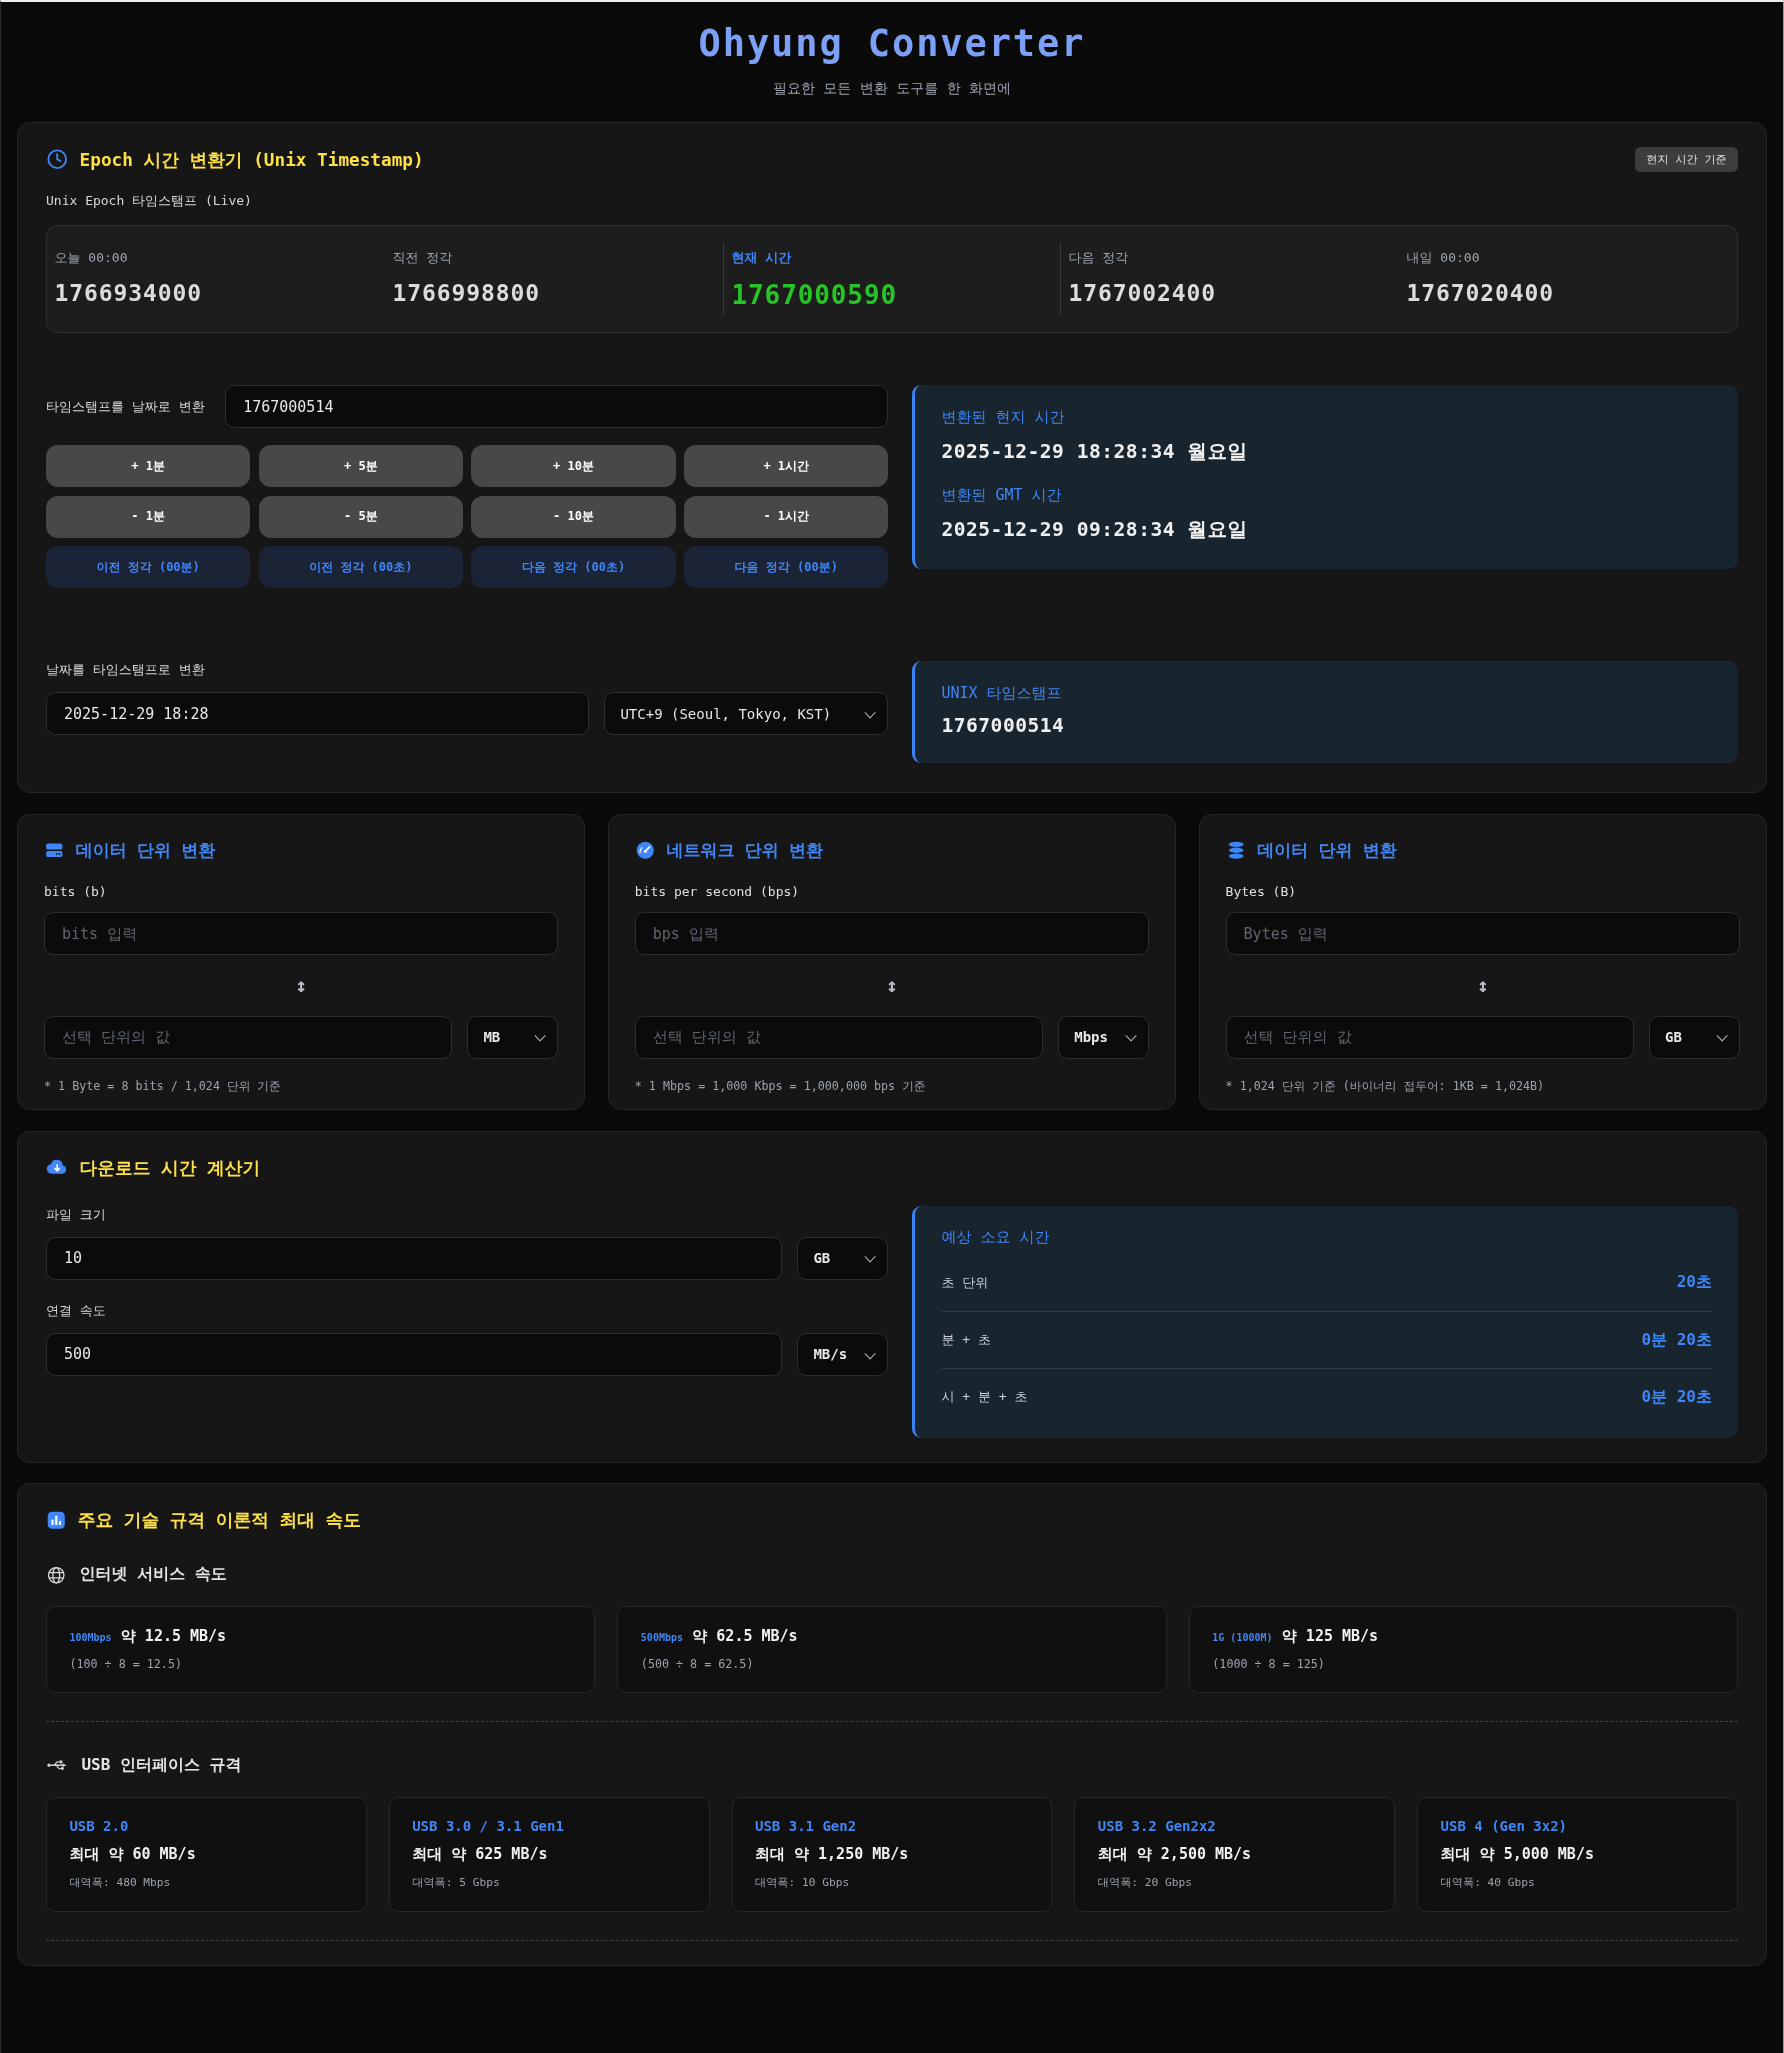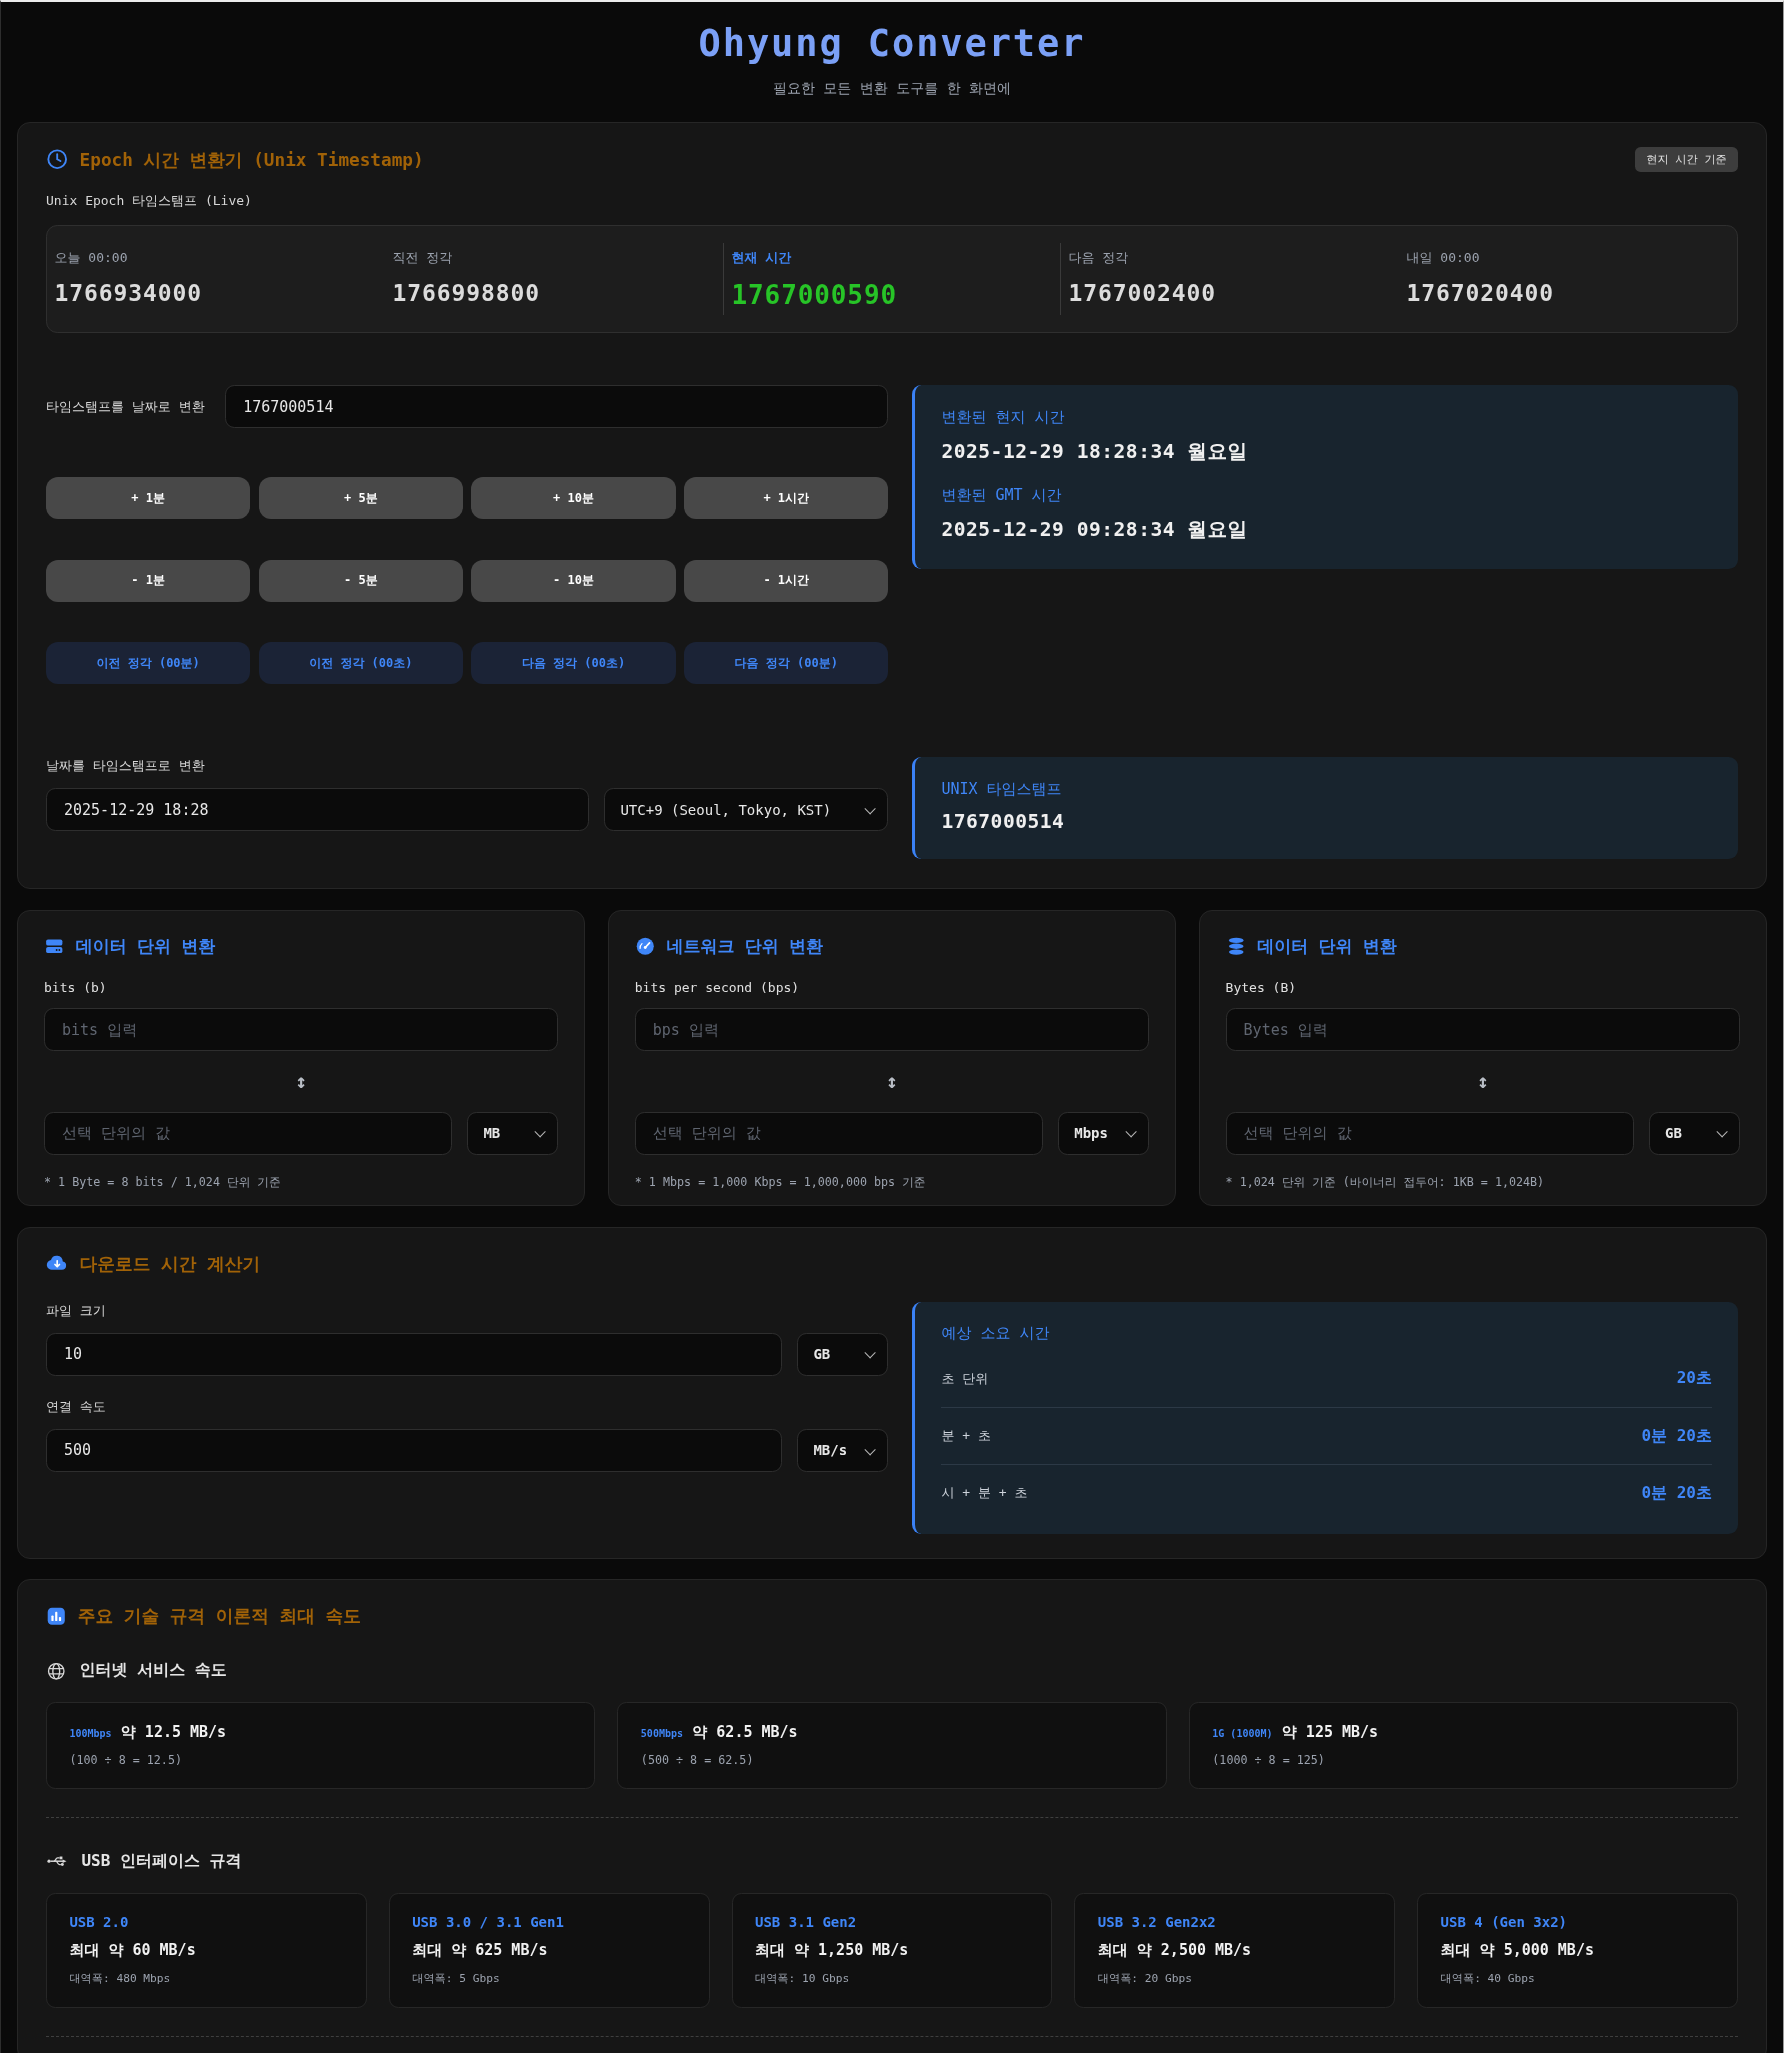--- a/index.html
+++ b/index.html
@@ -14,21 +14,21 @@
     border-left:1.9px solid #2e2e2e; border-bottom:1.9px solid #757575; }
 
   header { text-align:center; padding-top:22.4px; }
   h1 { margin:0; font-size:37px; letter-spacing:1.9px; color:#7ba0f6; font-weight:bold; }
   .subtitle { margin:15px 8px 0; font-size:14px; color:#9ca3af; }
 
   main { padding:24px 17px 0; }
   .card { background:#161616; border:0.9px solid #262626; border-radius:13px; padding:24px 28px; margin-bottom:20.5px; }
 
   .sec-head { display:flex; align-items:center; gap:11.2px; }
-  .sec-title { margin:0; font-size:17.7px; color:#a16207; font-weight:bold;text-align:center; }
+  .sec-title { margin:0; font-size:17.7px; color:#fde047; font-weight:bold;text-align:center; }
   .badge { margin-left:auto; background:#3d3d3d; color:#e2e2e2; font-size:11.2px; padding:4.7px 11.2px; border-radius:5.6px; }
   .icon { display:inline-flex; align-items:center; }
 
   .live-label { margin-top:20.5px; font-size:13px; color:#d8d8d8; }
   .strip { margin-top:15px; margin-bottom:52px; background:#1d1d1d; border:0.9px solid #2f2f2f; border-radius:11.2px;
     display:grid; grid-template-columns:repeat(5,1fr); padding:17px 0; }
   .cell { text-align:left; padding:5.6px 7.5px; }
   .cell-label { font-size:13px; color:#9ca3af; margin-bottom:13px; }
   .cell-value { font-size:23px; font-weight:bold; color:#dcdcdc; letter-spacing:0.9px; }
   .cell.current { border-left:0.9px solid #3a3a3a; border-right:0.9px solid #3a3a3a; }
@@ -40,21 +40,21 @@
 
   .ts-input-row { display:flex; align-items:center; gap:20.5px; margin-bottom:17px; }
   .field-label { font-size:13px; color:#d8d8d8; white-space:nowrap; }
   .field-label.block { display:block; margin-bottom:13px; }
   .text-input { background:#0b0b0b; border:0.9px solid #2e2e2e; border-radius:9.3px; height:43px;
     color:#e8e8e8; font-size:15px; padding:0 17px; width:100%; font-family:inherit; outline:none; }
   .text-input::placeholder { color:#5f6570; }
   .ts-input-row .text-input { flex:1; }
 
   .btn-grid { display:grid; grid-template-columns:repeat(4,1fr); gap:8.4px; }
-  .btn { height:42px; border:none; border-radius:12px; font-size:12px; font-weight:bold; cursor:pointer; font-family:inherit;margin-top:32px; }
+  .btn { height:42px; border:none; border-radius:12px; font-size:12px; font-weight:bold; cursor:pointer; font-family:inherit; }
   .btn.gray { background:#484848; color:#ffffff; }
   .btn.navy { background:#1b2336; color:#3f86f8; }
 
   .panel { background:#18242e; border-radius:9.3px; border-left:3.7px solid #3b82f6; padding:22.4px 26px; }
   .panel-label { color:#3f86f8; font-size:15px; margin-bottom:11.2px; }
   .panel-value { color:#f0f0f0; font-size:19.6px; font-weight:bold; margin-bottom:20.5px; letter-spacing:0.5px; }
   .panel-value.last, .panel-value:last-child { margin-bottom:3.7px; }
 
   .inline-inputs { display:flex; gap:15px; }
   .grow { flex:1; }

